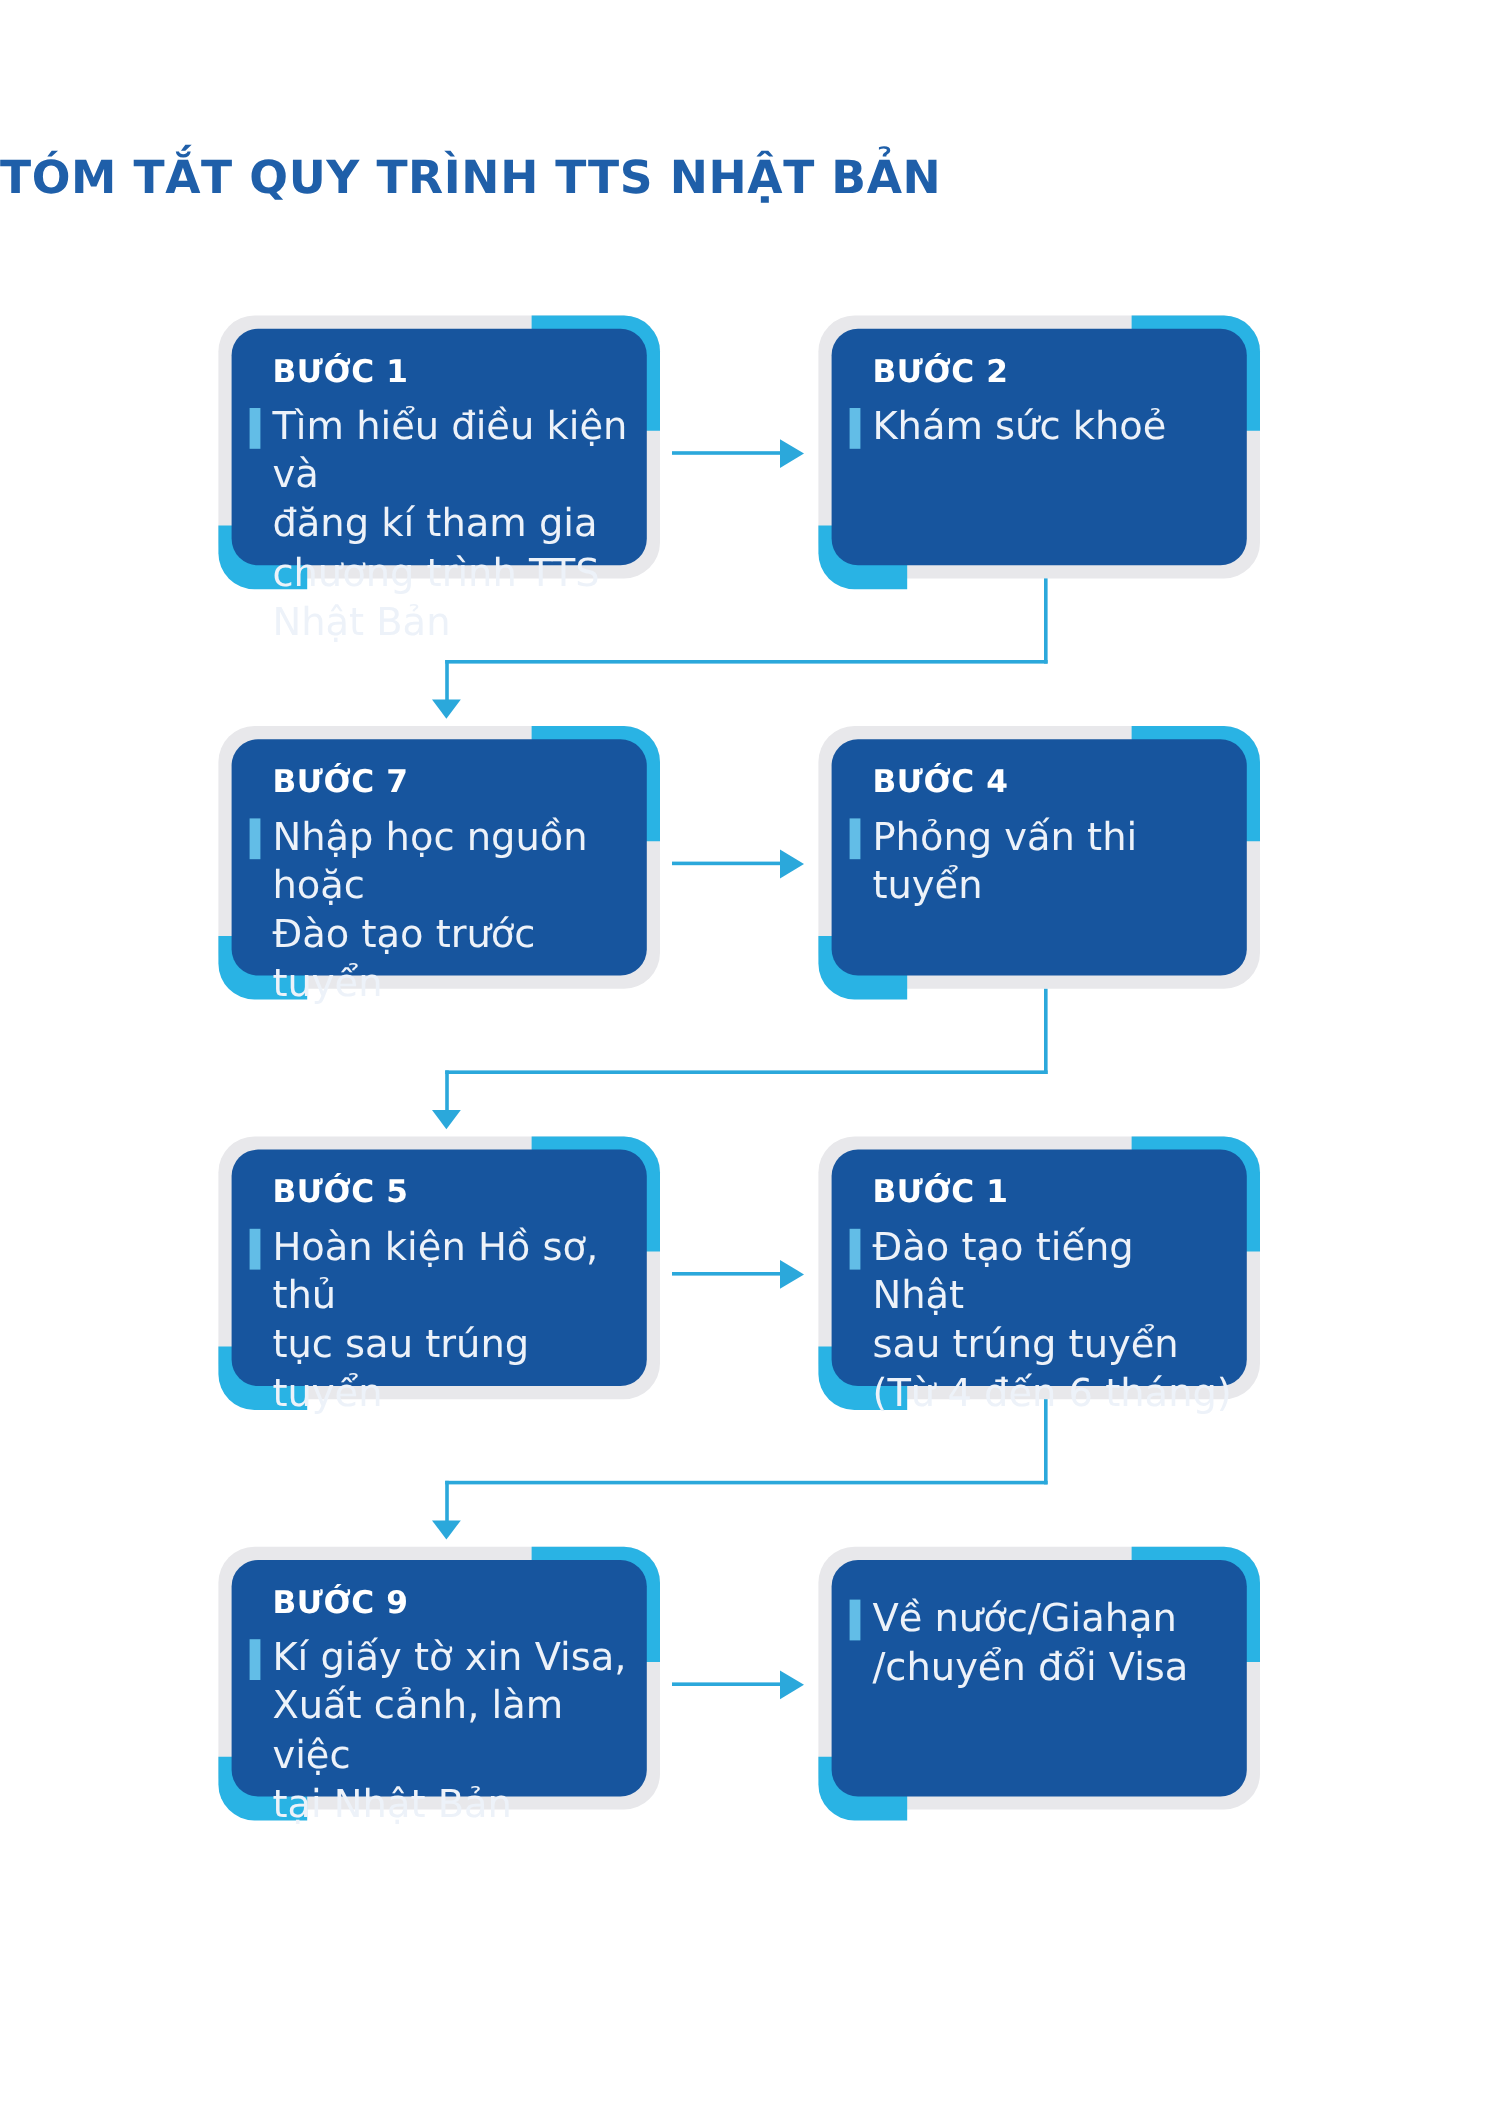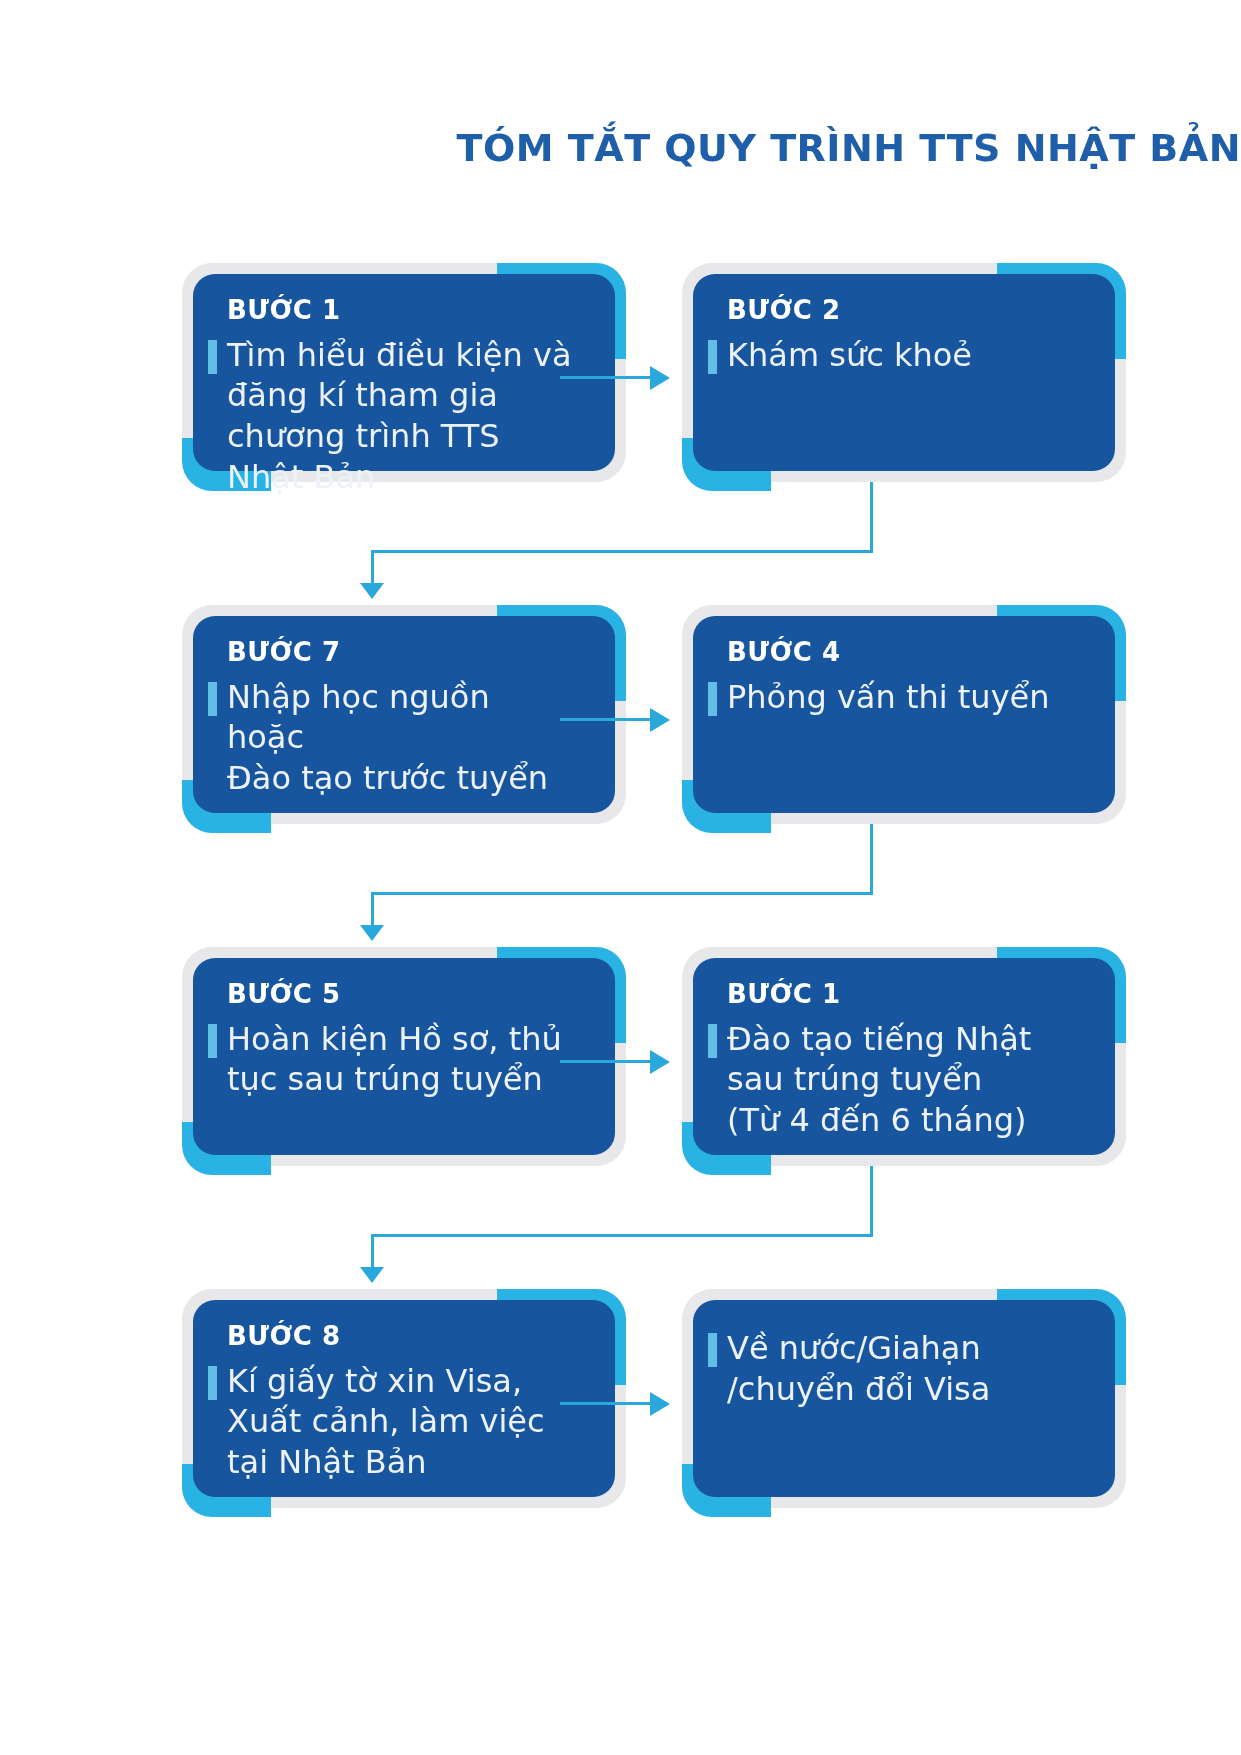--- a/index.html
+++ b/index.html
@@ -14,26 +14,26 @@
   *{margin:0;padding:0;box-sizing:border-box;}
   html,body{background:#ffffff;}
   body{
     position:relative;
     width:1241px;height:1755px;
     overflow:hidden;
     font-family:"DejaVu Sans","Liberation Sans",sans-serif;
   }
   .page-title{
     position:absolute;top:126px;left:0;width:100%;
-    text-align:right;
+    text-align:left;
     font-size:38px;font-weight:700;letter-spacing:.5px;
     color:var(--title-blue);
   }
   
-  .step{position:absolute;width:444px;height:219px;padding-left:32px;}
+  .step{position:absolute;width:368px;height:219px;padding-left:32px;}
   .ring{position:absolute;inset:0;background:var(--ring-gray);border-radius:30px;}
   .accent{position:absolute;background:var(--accent-cyan);}
   .accent.tr{top:0;right:0;width:29%;height:44%;border-top-right-radius:30px;}
   .accent.bl{bottom:-9px;left:0;width:20%;height:24%;border-bottom-left-radius:30px;}
   .panel{
     position:absolute;inset:11px;
     background:var(--box-blue);
     border-radius:22px;
     padding:20px 8px 0 34px;
   }
@@ -154,21 +154,21 @@
 (Từ 4 đến 6 tháng)</div>
     </div>
   </div>
 </div>
 
 <div class="step" style="left:182px;top:1289px">
   <div class="ring"></div>
   <div class="accent tr"></div>
   <div class="accent bl"></div>
   <div class="panel">
-    <div class="step-label">BƯỚC 8</div>
+    <div class="step-label">BƯỚC 9</div>
     <div class="step-body">
       <span class="tick"></span>
       <div class="step-text">Kí giấy tờ xin Visa,
 Xuất cảnh, làm việc
 tại Nhật Bản</div>
     </div>
   </div>
 </div>
 
 <div class="step" style="left:682px;top:1289px">

